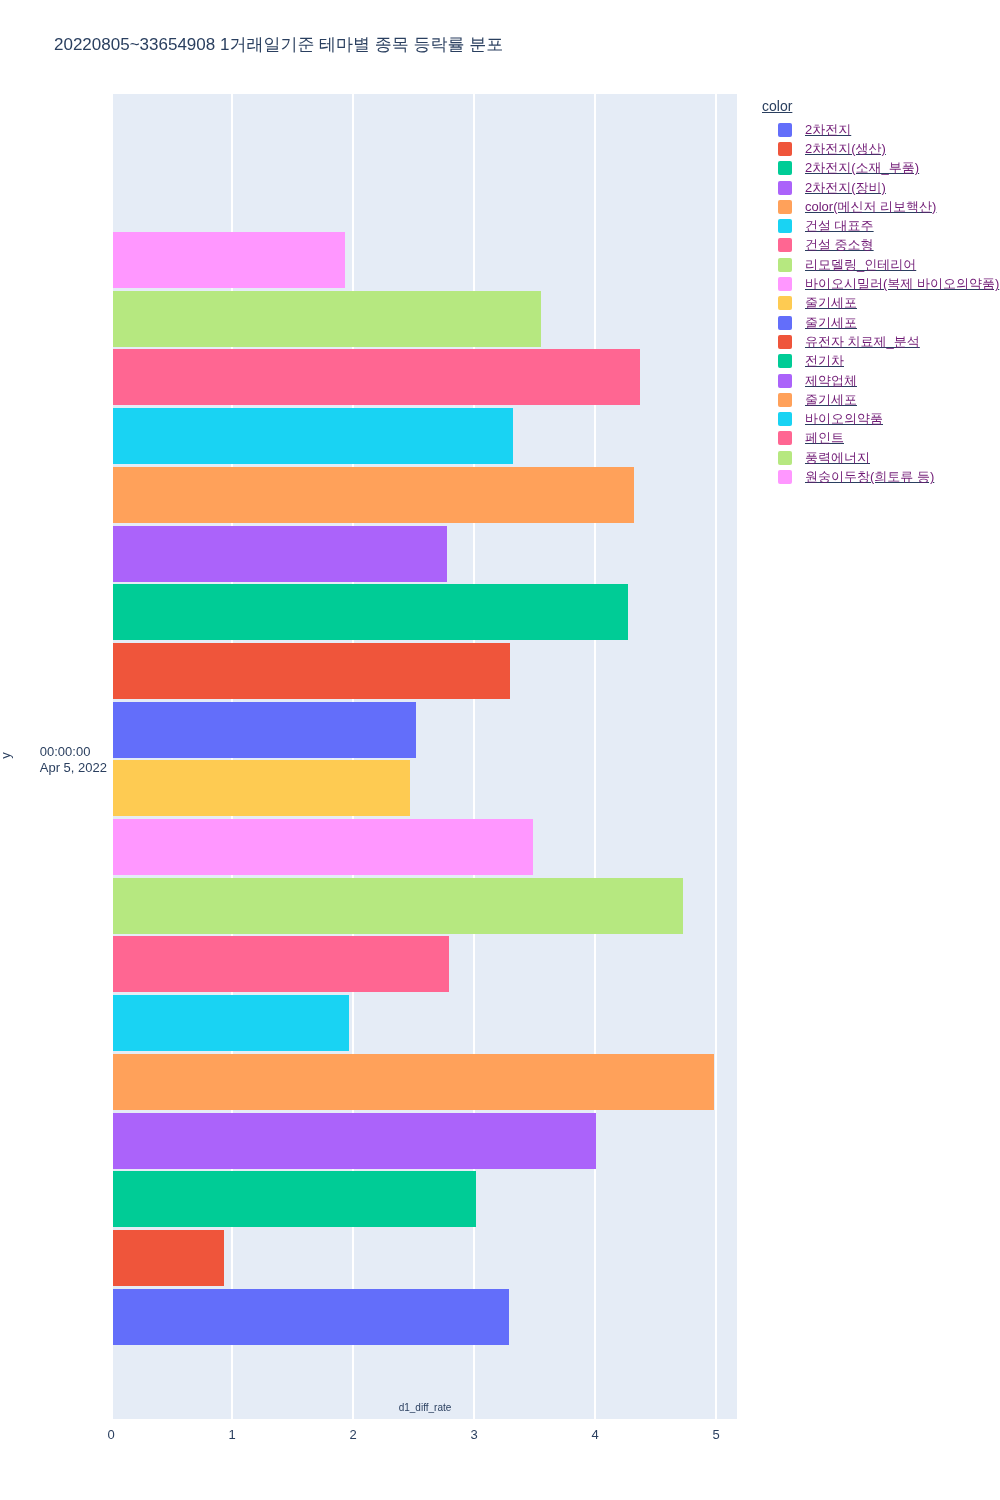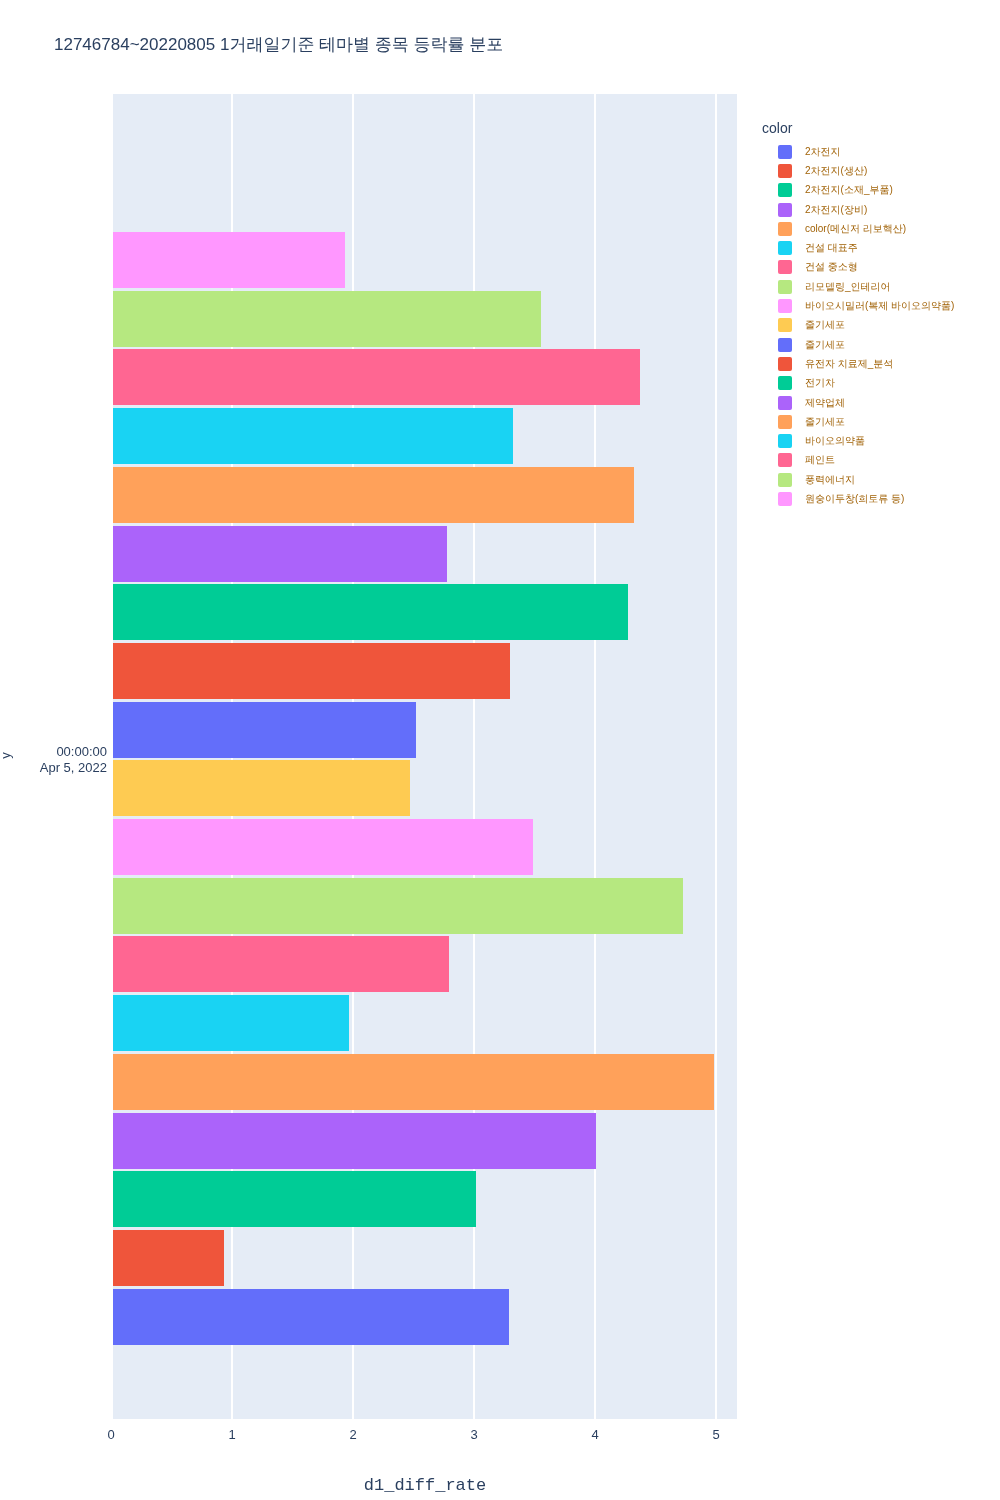--- a/index.html
+++ b/index.html
@@ -40,74 +40,74 @@
   }
 
   
   .xtick-label{
     position:absolute;top:1427px;
     font-size:13px;color:#2a3f5f;
     transform:translateX(-50%);
     white-space:nowrap;
   }
   .xaxis-title{
-    position:absolute;left:425px;top:1476px;
-    font-size:17px;color:#2a3f5f;
+    position:absolute;left:425px;top:1402px;
+    font-size:10px;color:#2a3f5f;
     transform:translateX(-50%);
     white-space:nowrap;
-    font-family:Liberation Mono, monospace;
   }
   .ytick-label{
     position:absolute;right:0;top:0;
     font-size:13px;color:#2a3f5f;
-    text-align:right;line-height:16px;
+    text-align:left;line-height:16px;
     white-space:nowrap;
   }
   .ytick-wrap{
     position:absolute;left:0px;top:744px;width:107px;height:34px;
   }
   .yaxis-title{
     position:absolute;left:2px;top:748px;
     font-size:13px;color:#2a3f5f;
     transform:rotate(-90deg);
     transform-origin:center center;
     white-space:nowrap;
   }
 
   
   .legend{
-    position:absolute;left:762px;top:120px;
+    position:absolute;left:762px;top:98px;
     width:238px;
+    text-decoration:underline;
   }
   .legend-title{
     font-size:14px;color:#2a3f5f;
     margin:0 0 6px 0;
   }
   .legend-item{
     display:flex;align-items:center;
     height:19.3px;
     padding-left:16px;
   }
   .legend-swatch{
     width:14px;height:14px;
     border-radius:2px;
     flex:0 0 auto;
     margin-right:13px;
   }
   .legend-label{
-    font-size:10px;color:#a16207;
+    font-size:13px;color:#701a75;
     white-space:nowrap;line-height:14px;
   }
 </style>
 </head>
 <body>
 
 <div id="chart-root">
 
-  <div class="chart-title">12746784~20220805 1거래일기준 테마별 종목 등락률 분포</div>
+  <div class="chart-title">20220805~33654908 1거래일기준 테마별 종목 등락률 분포</div>
 
   <div class="plot-bg"></div>
   <div id="gridlines">
       <div class="gridline" style="left: 231px;"></div>
       <div class="gridline" style="left: 352px;"></div>
       <div class="gridline" style="left: 473px;"></div>
       <div class="gridline" style="left: 594px;"></div>
       <div class="gridline" style="left: 715px;"></div>
     </div>
 

